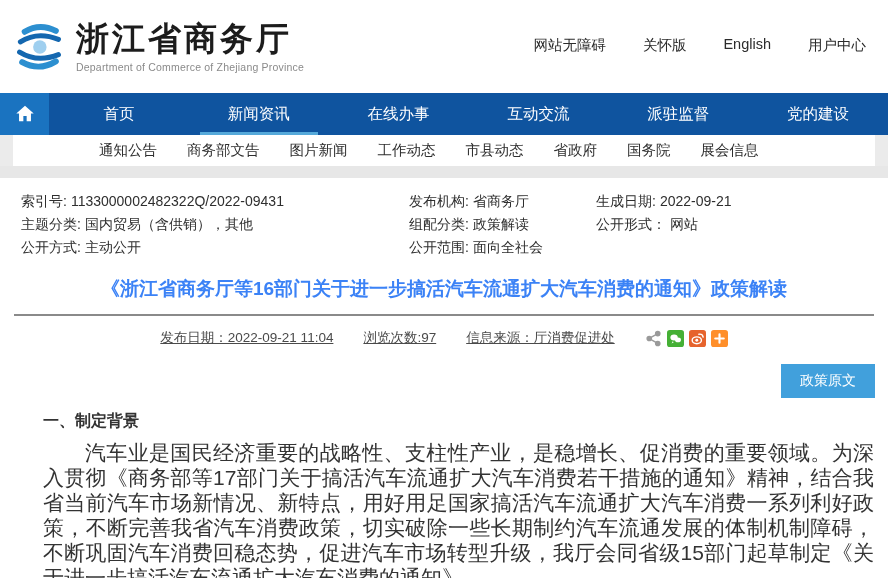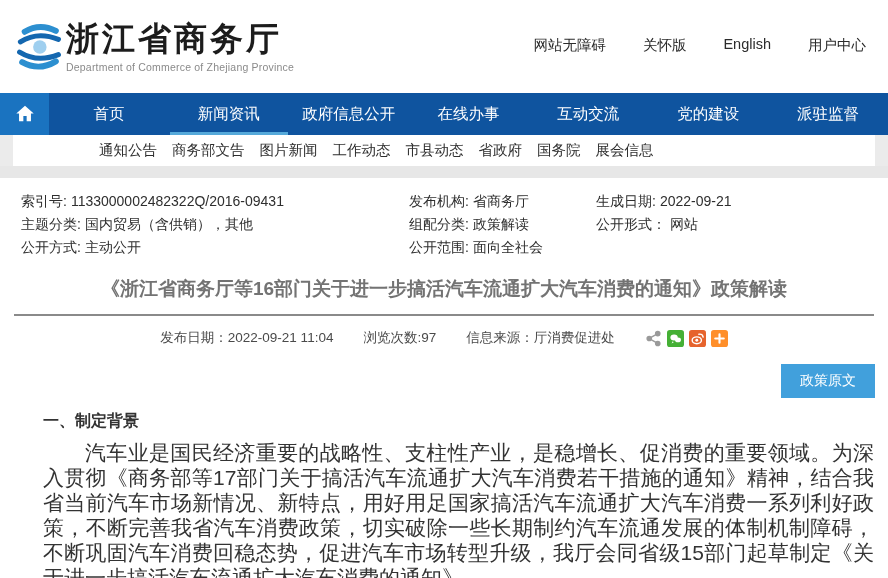--- a/index.html
+++ b/index.html
@@ -2,57 +2,57 @@
 <html><head>
 <meta charset="utf-8">
 <style>
   * { box-sizing: border-box; margin: 0; padding: 0; }
   html, body { width: 888px; height: 578px; overflow: hidden; background: #fff;
     font-family: "Liberation Sans", "DejaVu Sans", sans-serif; color: #333; }
 
   
   .site-header { height: 93px; display: flex; align-items: center; justify-content: space-between;
     padding: 0 22px 0 12px; background: #fff; }
-  .brand { display: flex; align-items: center; }
+  .brand { display: flex; align-items: center; gap: 10px; }
   .brand-logo { width: 54px; height: 56px; flex: 0 0 auto; }
   .brand-text { display: flex; flex-direction: column; }
   .site-name { font-family: "Liberation Serif", "DejaVu Serif", serif; font-weight: bold;
     font-size: 33px; color: #1c1c1c; letter-spacing: 3px; line-height: 38px; }
   .site-sub { font-size: 10.5px; color: #8a8a8a; margin-top: 3px; letter-spacing: .2px; }
   .top-links { display: flex; gap: 37px; align-self: flex-start; margin-top: 36px; }
   .top-links a { font-size: 14.5px; color: #2b2b2b; text-decoration: none; cursor: pointer; }
 
   
   .main-nav { height: 42px; background: #0f549f; display: flex; align-items: stretch; }
   .home-tile { width: 49px; background: #1a73c0; display: flex; align-items: center; justify-content: center; cursor: pointer; }
   .nav-item { flex: 1; display: flex; align-items: center; justify-content: center;
     color: #fff; font-size: 15.5px; text-decoration: none; position: relative; cursor: pointer; text-align: center; }
   .nav-item.active::after { content: ""; position: absolute; left: 50%; transform: translateX(-50%);
     bottom: 0; width: 118px; height: 3px; background: #55a9da; }
 
   
   .sub-nav { height: 31px; background: #fff; position: relative; }
   .sub-nav::before, .sub-nav::after { content: ""; position: absolute; top: 0; bottom: 0; width: 13px; background: #ebebeb; }
   .sub-nav::before { left: 0; } .sub-nav::after { right: 0; }
-  .sub-nav-inner { height: 100%; display: flex; align-items: center; gap: 15px; padding-left: 99px; }
+  .sub-nav-inner { height: 100%; display: flex; align-items: center; gap: 30px; padding-left: 99px; }
   .sub-nav-inner a { font-size: 14.5px; color: #2e2e2e; text-decoration: none; cursor: pointer; }
   .gray-band { height: 12px; background: #e7e7e7; }
 
   
   .meta { display: grid; grid-template-columns: 388px 187px auto; padding: 12px 10px 4px 21px; }
   .meta-col { display: flex; flex-direction: column; }
   .meta-row { font-size: 14px; line-height: 23px; color: #2e2e2e; white-space: nowrap; }
   .meta-row .lbl { margin-right: 4px; }
 
   
-  .doc-title { text-align: center; font-size: 19px; font-weight: bold; color: #737373;
+  .doc-title { text-align: center; font-size: 19px; font-weight: bold; color: #3b82f6;
     margin-top: 13px; line-height: 26px; }
   .title-divider { border: none; border-top: 2px solid #8a8a8a; margin: 12px 14px 0 14px; }
   .info-row { display: flex; justify-content: center; align-items: center; gap: 30px;
-    margin-top: 13px; font-size: 13.5px; color: #4a4a4a; }
+    margin-top: 13px; font-size: 13.5px; color: #4a4a4a; text-decoration: underline; }
   .share-group { display: flex; align-items: center; gap: 5px; }
   .share-ic { width: 17px; height: 17px; display: inline-flex; cursor: pointer; }
 
   .policy-row { display: flex; justify-content: flex-end; padding-right: 13px; margin-top: 17px; }
   .policy-btn { background: #41a0dc; color: #fff; border: none; border-radius: 0;
     font-size: 14px; padding: 8px 19px; cursor: pointer; font-family: inherit; }
 
   
   .article { margin: 4px 14px 0 43px; text-align: justify; }
   .article h3 { font-size: 16px; color: #333; margin-top: 13px; line-height: 20px; }
@@ -86,44 +86,43 @@
 </header>
 
 <nav class="main-nav">
   <div class="home-tile">
     <svg width="22" height="22" viewBox="0 0 24 24">
       <path d="M12 3 L21.5 11.5 H18.5 V20 H13.8 V14.2 H10.2 V20 H5.5 V11.5 H2.5 Z" fill="#fff"></path>
     </svg>
   </div>
   <a class="nav-item">首页</a>
   <a class="nav-item active">新闻资讯</a>
-  <a class="nav-item">政府信息公开</a>
   <a class="nav-item">在线办事</a>
   <a class="nav-item">互动交流</a>
+  <a class="nav-item">派驻监督</a>
   <a class="nav-item">党的建设</a>
-  <a class="nav-item">派驻监督</a>
 </nav>
 
 <div class="sub-nav">
   <div class="sub-nav-inner">
     <a>通知公告</a>
     <a>商务部文告</a>
     <a>图片新闻</a>
     <a>工作动态</a>
     <a>市县动态</a>
     <a>省政府</a>
     <a>国务院</a>
     <a>展会信息</a>
   </div>
 </div>
 <div class="gray-band"></div>
 
 <section class="meta">
   <div class="meta-col">
-    <div class="meta-row"><span class="lbl">索引号:</span><span>1133000002482322Q/2016-09431</span></div>
+    <div class="meta-row"><span class="lbl">索引号:</span><span>1133000002482322Q/2022-09431</span></div>
     <div class="meta-row"><span class="lbl">主题分类:</span><span>国内贸易（含供销），其他</span></div>
     <div class="meta-row"><span class="lbl">公开方式:</span><span>主动公开</span></div>
   </div>
   <div class="meta-col">
     <div class="meta-row"><span class="lbl">发布机构:</span><span>省商务厅</span></div>
     <div class="meta-row"><span class="lbl">组配分类:</span><span>政策解读</span></div>
     <div class="meta-row"><span class="lbl">公开范围:</span><span>面向全社会</span></div>
   </div>
   <div class="meta-col">
     <div class="meta-row"><span class="lbl">生成日期:</span><span>2022-09-21</span></div>

